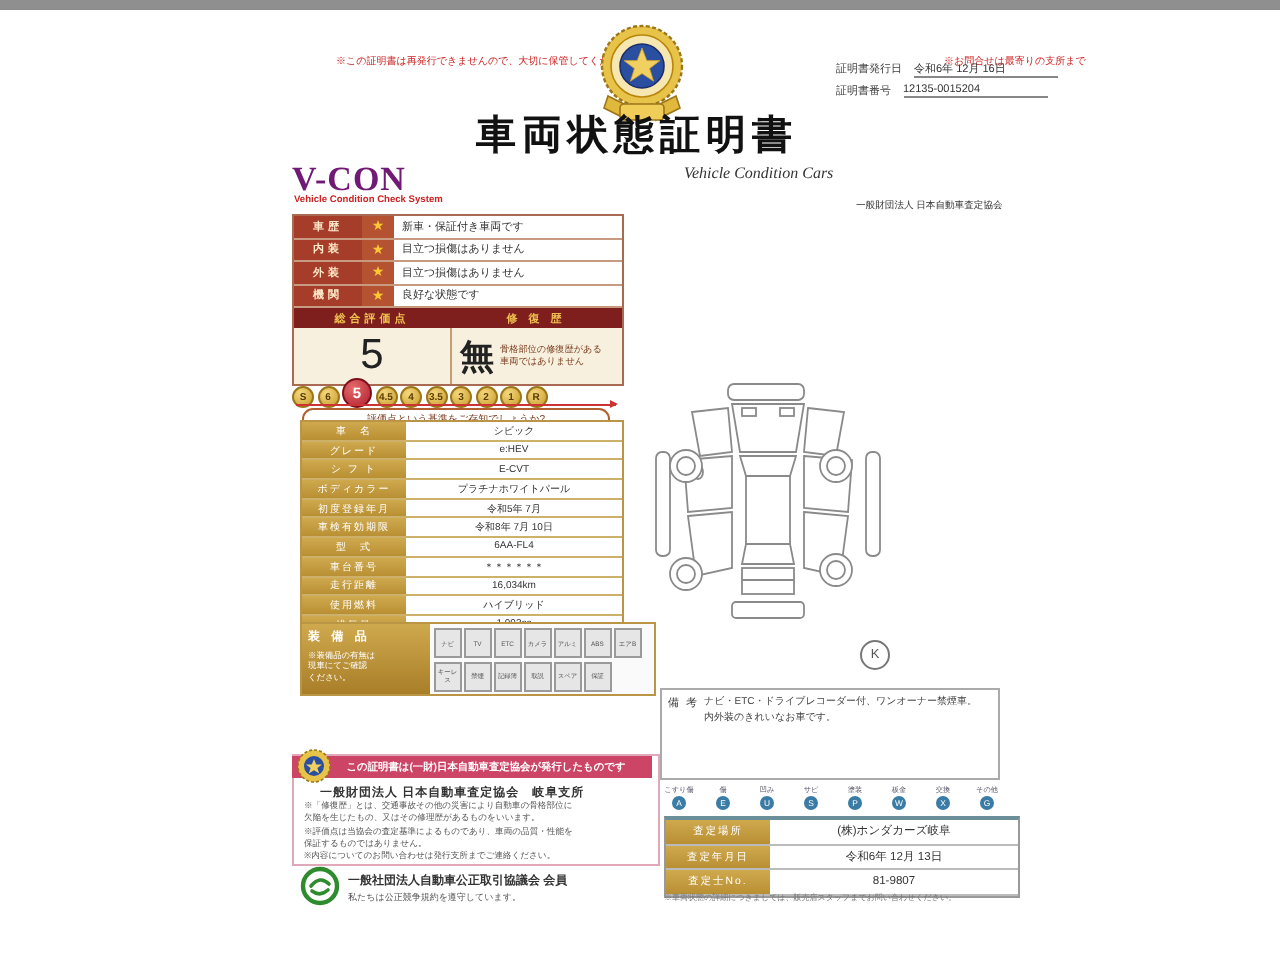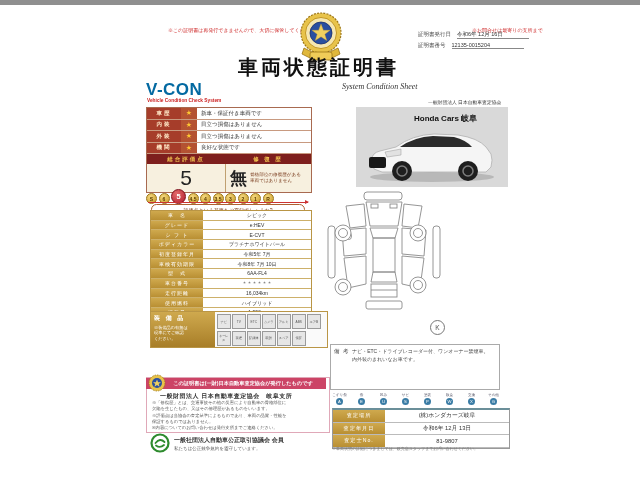--- a/index.html
+++ b/index.html
@@ -9,21 +9,21 @@
   .topband{position:absolute;left:0;top:0;width:640px;height:5px;background:#8f8f8f;}
   .note{position:absolute;font-size:5px;color:#cc2222;letter-spacing:0;}
   .issue{position:absolute;font-size:5.5px;color:#333;}
   .issue-row{display:flex;gap:6px;margin-bottom:3px;}
   .issue-lab{color:#444;}
   .issue-val{border-bottom:0.5px solid #888;min-width:72px;}
   .doc-title{position:absolute;font-family:"Liberation Serif",serif;font-weight:bold;
              font-size:20px;letter-spacing:3px;color:#111;}
   .doc-sub{position:absolute;font-family:"Liberation Serif",serif;font-style:italic;
            font-size:8px;color:#333;}
-  .vcon-logo{position:absolute;font-size:17px;font-weight:900;color:#0369a1;letter-spacing:0.5px;}
+  .vcon-logo{position:absolute;font-size:17px;font-weight:900;color:#701a75;letter-spacing:0.5px;font-family:Liberation Serif, serif;}
   .vcon-sub{position:absolute;font-size:4.8px;font-weight:bold;color:#cc2222;}
   .jaai-logo{position:absolute;font-size:22px;font-weight:900;font-style:italic;color:#152a80;letter-spacing:1px;}
   .jaai-sub{position:absolute;font-size:4.8px;color:#333;}
 
   
   .cond{position:absolute;left:146px;top:107px;width:164px;border:0.5px solid #a86a50;}
   .cond-row{display:flex;height:10.5px;border-bottom:0.5px solid #c89a80;background:#fff;}
   .cond-lab{width:34px;background:#a63d2a;color:#ffe9c8;font-size:5.5px;font-weight:bold;
             display:flex;align-items:center;justify-content:center;letter-spacing:2px;}
   .cond-star{width:16px;background:#b45232;color:#ffc832;font-size:7px;
@@ -130,21 +130,21 @@
       <span class="issue-lab">証明書発行日</span>
       <span class="issue-val">令和6年 12月 16日</span>
     </div>
     <div class="issue-row">
       <span class="issue-lab">証明書番号</span>
       <span class="issue-val">12135-0015204</span>
     </div>
   </div>
 
   <div class="doc-title" style="left:238px;top:54px">車両状態証明書</div>
-  <div class="doc-sub" style="left:342px;top:82px">System Condition Sheet</div>
+  <div class="doc-sub" style="left:342px;top:82px">Vehicle Condition Cars</div>
 
   <div class="vcon-logo" style="left:146px;top:80px">V-CON</div>
   <div class="vcon-sub" style="left:147px;top:98px">Vehicle Condition Check System</div>
   <div class="jaai-sub" style="left:428px;top:99px">一般財団法人 日本自動車査定協会</div>
 
   <div class="cond">
     <div class="cond-row">
       <div class="cond-lab">車歴</div>
       <div class="cond-star">★</div>
       <div class="cond-com">新車・保証付き車両です</div>
@@ -186,34 +186,20 @@
     <div class="coin">4</div>
     <div class="coin">3.5</div>
     <div class="coin">3</div>
     <div class="coin">2</div>
     <div class="coin">1</div>
     <div class="coin">R</div>
   </div>
   <div class="scale-arrow"></div>
   <div class="bubble">評価点という基準をご存知でしょうか?</div>
 
-  <div class="photo">
-    <div class="dealer">Honda Cars 岐阜</div>
-    <svg width="152" height="80" viewBox="0 0 152 80">
-      <ellipse cx="76" cy="70" rx="62" ry="5" fill="#b8b8b8"></ellipse>
-      <path d="M18,62 L16,52 Q16,46 24,44 L40,40 Q56,28 78,27 L102,28 Q122,31 130,40 L135,47 Q137,53 135,60 L130,65 L26,65 Z" fill="#f5f5f5" stroke="#b0b0b0" stroke-width="0.8"></path>
-      <path d="M44,40 Q58,30 77,29 L98,30 Q110,33 116,40 Z" fill="#2b2b2b"></path>
-      <rect x="13" y="50" width="17" height="11" rx="2" fill="#181818"></rect>
-      <polygon points="29,45 45,42 45,48 31,50" fill="#e2e2e2" stroke="#999" stroke-width="0.5"></polygon>
-      <circle cx="46" cy="64" r="10" fill="#1e1e1e"></circle>
-      <circle cx="46" cy="64" r="5" fill="none" stroke="#7d7d7d" stroke-width="1.5"></circle>
-      <circle cx="112" cy="64" r="10" fill="#1e1e1e"></circle>
-      <circle cx="112" cy="64" r="5" fill="none" stroke="#7d7d7d" stroke-width="1.5"></circle>
-    </svg>
-  </div>
 
   <div class="spec">
     <div class="spec-row">
       <div class="spec-l">車　名</div>
       <div class="spec-v">シビック</div>
     </div>
     <div class="spec-row">
       <div class="spec-l">グレード</div>
       <div class="spec-v">e:HEV</div>
     </div>

